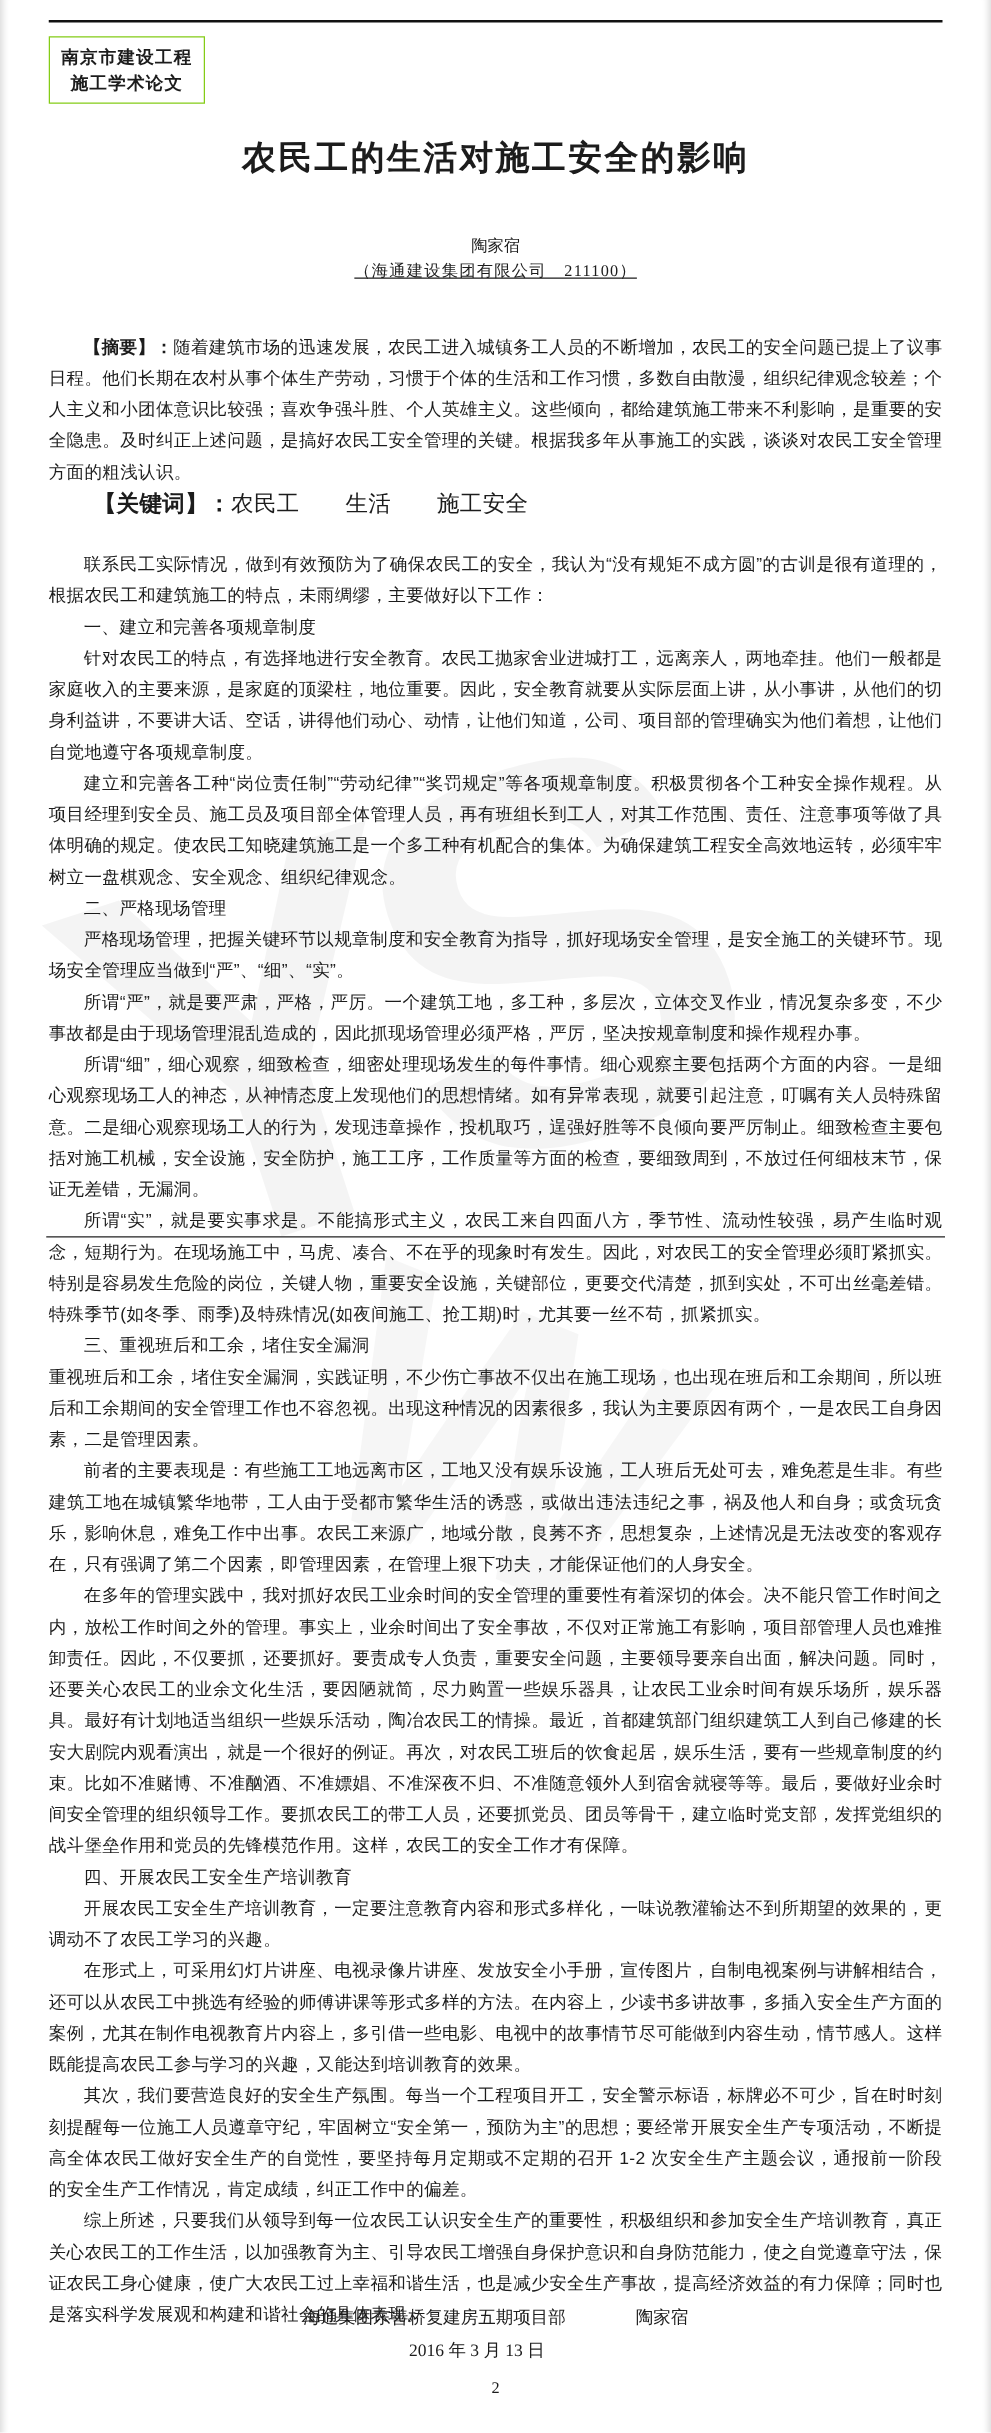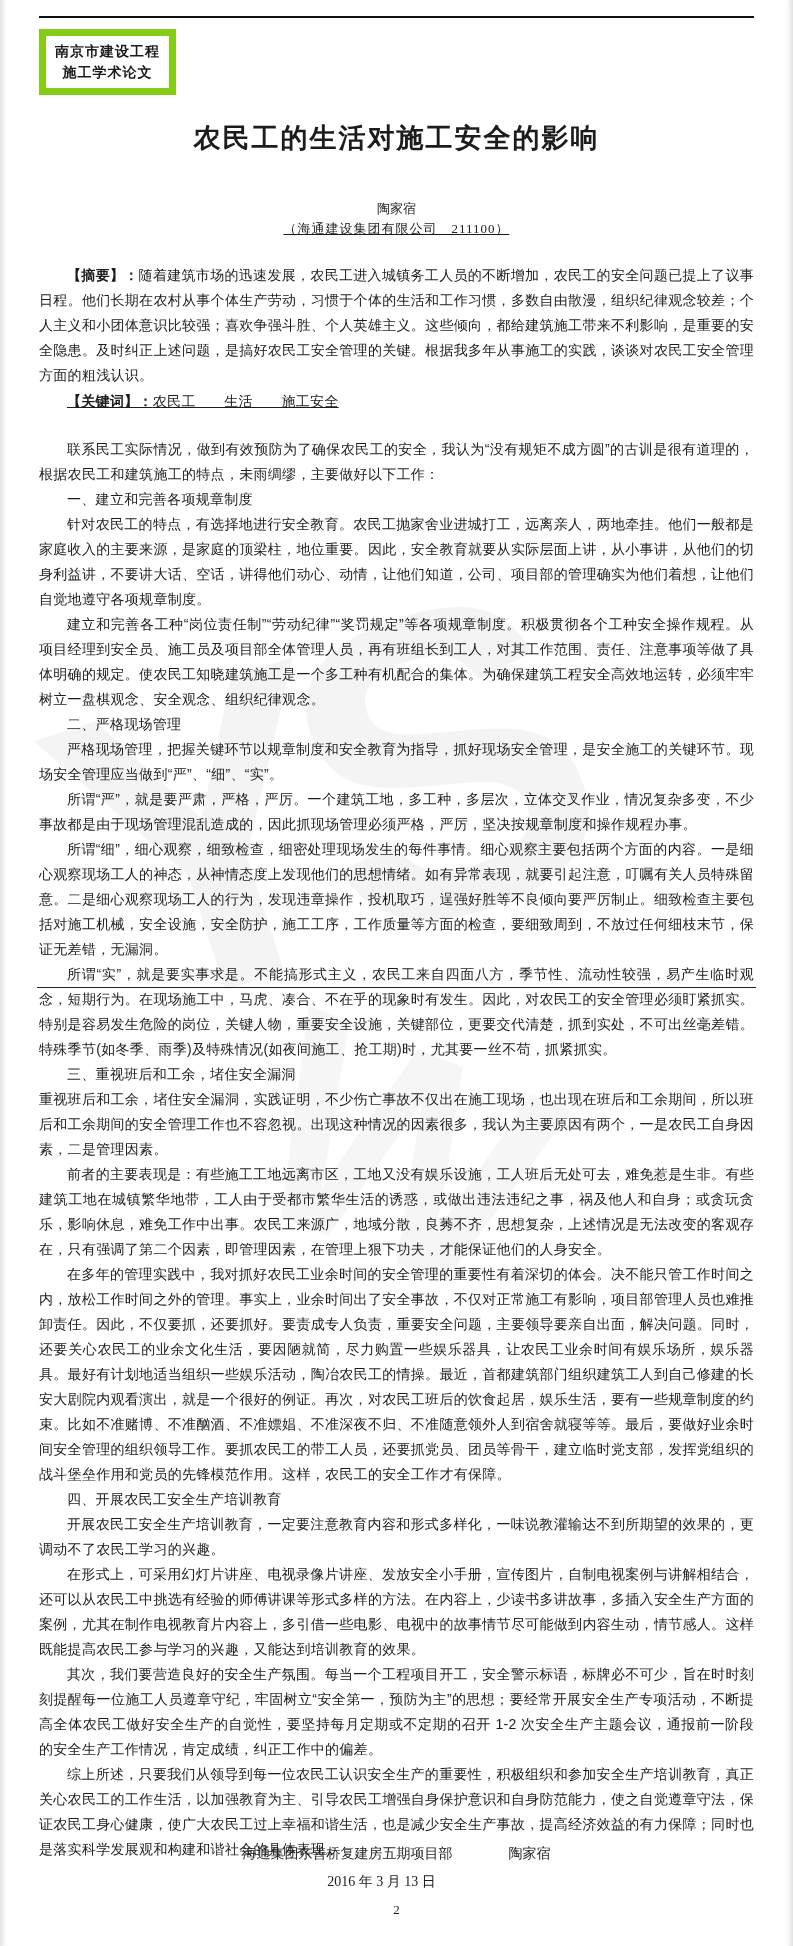--- a/index.html
+++ b/index.html
@@ -15,21 +15,21 @@
   }
   .content{padding:0 39px;}
   .top-rule{
     margin:16px 0 0 0;
     border-top:2px solid #111;
     width:715px;
   }
   .badge{
     display:inline-block;
     margin-top:11px;
-    border:7px solid #84cc16;
+    border:1px solid #84cc16;
     padding:5px 9px;
     text-align:center;
     font-size:14px;
     font-weight:bold;
     line-height:21px;
     letter-spacing:1px;
   }
   .title{
     margin:26px 0 0 0;
     text-align:center;
@@ -46,34 +46,33 @@
   }
   .affiliation{
     text-align:center;
     font-size:13px;
     line-height:20px;
     font-family:"Liberation Serif","DejaVu Serif",serif;
     letter-spacing:1px;
     text-decoration:underline;
   }
   .abstract{
-    margin:24px 0 0 0;
+    margin:38px 0 0 0;
     font-size:14px;
     line-height:25px;
     letter-spacing:0.3px;
     text-align:justify;
     text-indent:2em;
   }
   .keywords{
     margin:0;
-    font-size:14px;
+    font-size:18px;
     line-height:27px;
     letter-spacing:0.3px;
     text-indent:2em;
-    text-decoration:underline;
   }
   .lbl{font-weight:bold;}
   .body-block{
     margin-top:22px;
     font-size:14px;
     line-height:25px;
     letter-spacing:0.3px;
     text-align:justify;
     position:relative;
     z-index:1;

